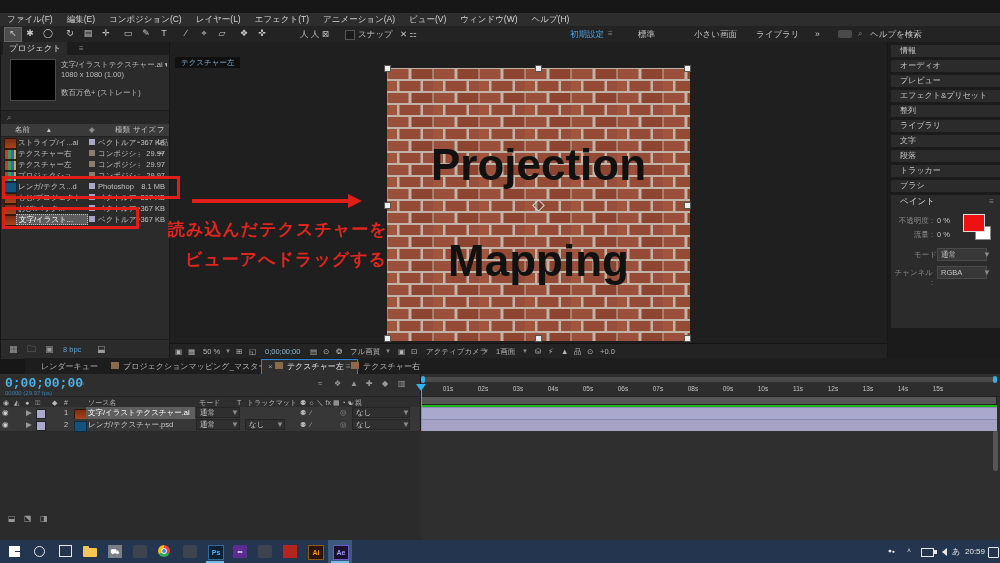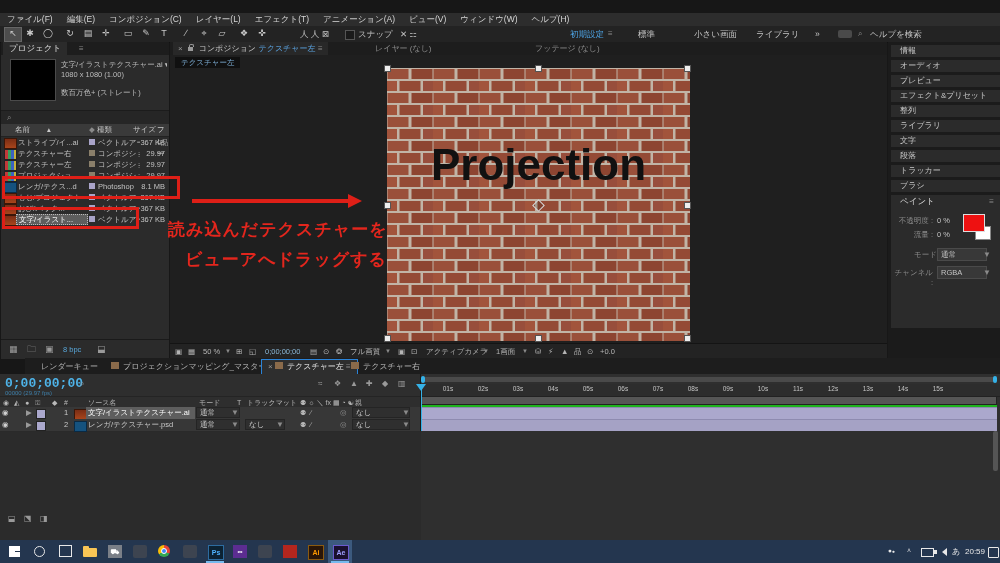--- a/index.html
+++ b/index.html
@@ -192,21 +192,21 @@
     <div class="abs pinfo nw" style="left:60px;top:18px;width:106px;"><span>文字/イラストテクスチャー.ai</span> ▾ </div>
     <div class="abs pinfo" style="left:60px;top:28px;">1080 x 1080 (1.00)</div>
     <div class="abs pinfo" style="left:60px;top:46px;">数百万色+ (ストレート)</div>
     <div class="abs searchrow">
       <span class="abs mag" style="left:6px;top:0;line-height:13px;">⌕</span>
     </div>
     <div class="abs lhead">
       <span class="abs" style="left:14px;">名前</span>
       <span class="abs" style="left:46px;">▴</span>
       <span class="abs" style="left:88px;color:#8a8a8a;">◆</span>
-      <span class="abs" style="left:96px;">種類</span>
+      <span class="abs" style="left:114px;">種類</span>
       <span class="abs" style="left:132px;">サイズ</span>
       <span class="abs" style="left:156px;">フレー</span>
     </div>
 
     <div class="abs lrow" style="top:95px;">
       <span class="abs fic fic-ai"></span>
       <span class="abs fname nw">ストライプ/イ...ai</span>
       <span class="abs tdot"></span>
       <span class="abs ftype nw">ベクトルアート</span>
       <span class="abs fval nw">367 KB</span>
@@ -265,49 +265,39 @@
     <div class="abs projfoot">
       <span class="abs pfic" style="left:8px;">▦</span>
       <span class="abs pfic" style="left:26px;">🗀</span>
       <span class="abs pfic" style="left:44px;">▣</span>
       <span class="abs depth" style="left:62px;">8 bpc</span>
       <span class="abs pfic" style="left:96px;">⬓</span>
     </div>
   </div>
 
   <div class="abs viewer">
-    <div class="abs vtabbar">
-      <div class="abs vtab-active">
-        <span style="color:#999;">×</span>
-        <span class="lock"></span>
-        <span class="vtabtxt">コンポジション</span>
-        <span class="vtabname">テクスチャー左</span>
-        <span class="pmenu">≡</span>
-      </div>
-      <span class="abs vtab-idle" style="left:205px;">レイヤー (なし)</span>
-      <span class="abs vtab-idle" style="left:365px;">フッテージ (なし)</span>
-    </div>
     <div class="abs crumb">テクスチャー左</div>
 
     <div class="abs canvas-wrap">
       <svg width="303" height="273">
         <defs>
           <pattern id="bricks" width="46" height="24" patternUnits="userSpaceOnUse">
             <rect width="46" height="24" fill="#cdc2b4"></rect>
             <rect x="0.5" y="1" width="21" height="10" fill="#a2553e"></rect>
             <rect x="24.5" y="1" width="21" height="10" fill="#944935"></rect>
             <rect x="-11" y="13" width="21" height="10" fill="#ab5a41"></rect>
             <rect x="12.5" y="13" width="21" height="10" fill="#9c4f39"></rect>
             <rect x="36" y="13" width="21" height="10" fill="#a05340"></rect>
           </pattern>
         </defs>
         <rect width="303" height="273" fill="url(#bricks)"></rect>
         <rect width="303" height="273" fill="rgba(60,20,10,0.08)"></rect>
       </svg>
       <div class="cap" style="left:0;top:72px;">Projection</div>
+      <div class="cap" style="left:0;top:168px;">Mapping</div>
       
       <div class="handle" style="left:-3px;top:-3px;"></div>
       <div class="handle" style="left:148px;top:-3px;"></div>
       <div class="handle" style="left:297px;top:-3px;"></div>
       <div class="handle" style="left:-3px;top:134px;"></div>
       <div class="handle" style="left:297px;top:134px;"></div>
       <div class="handle" style="left:-3px;top:267px;"></div>
       <div class="handle" style="left:148px;top:267px;"></div>
       <div class="handle" style="left:297px;top:267px;"></div>
       <div class="anchor" style="left:147px;top:133px;"></div>

